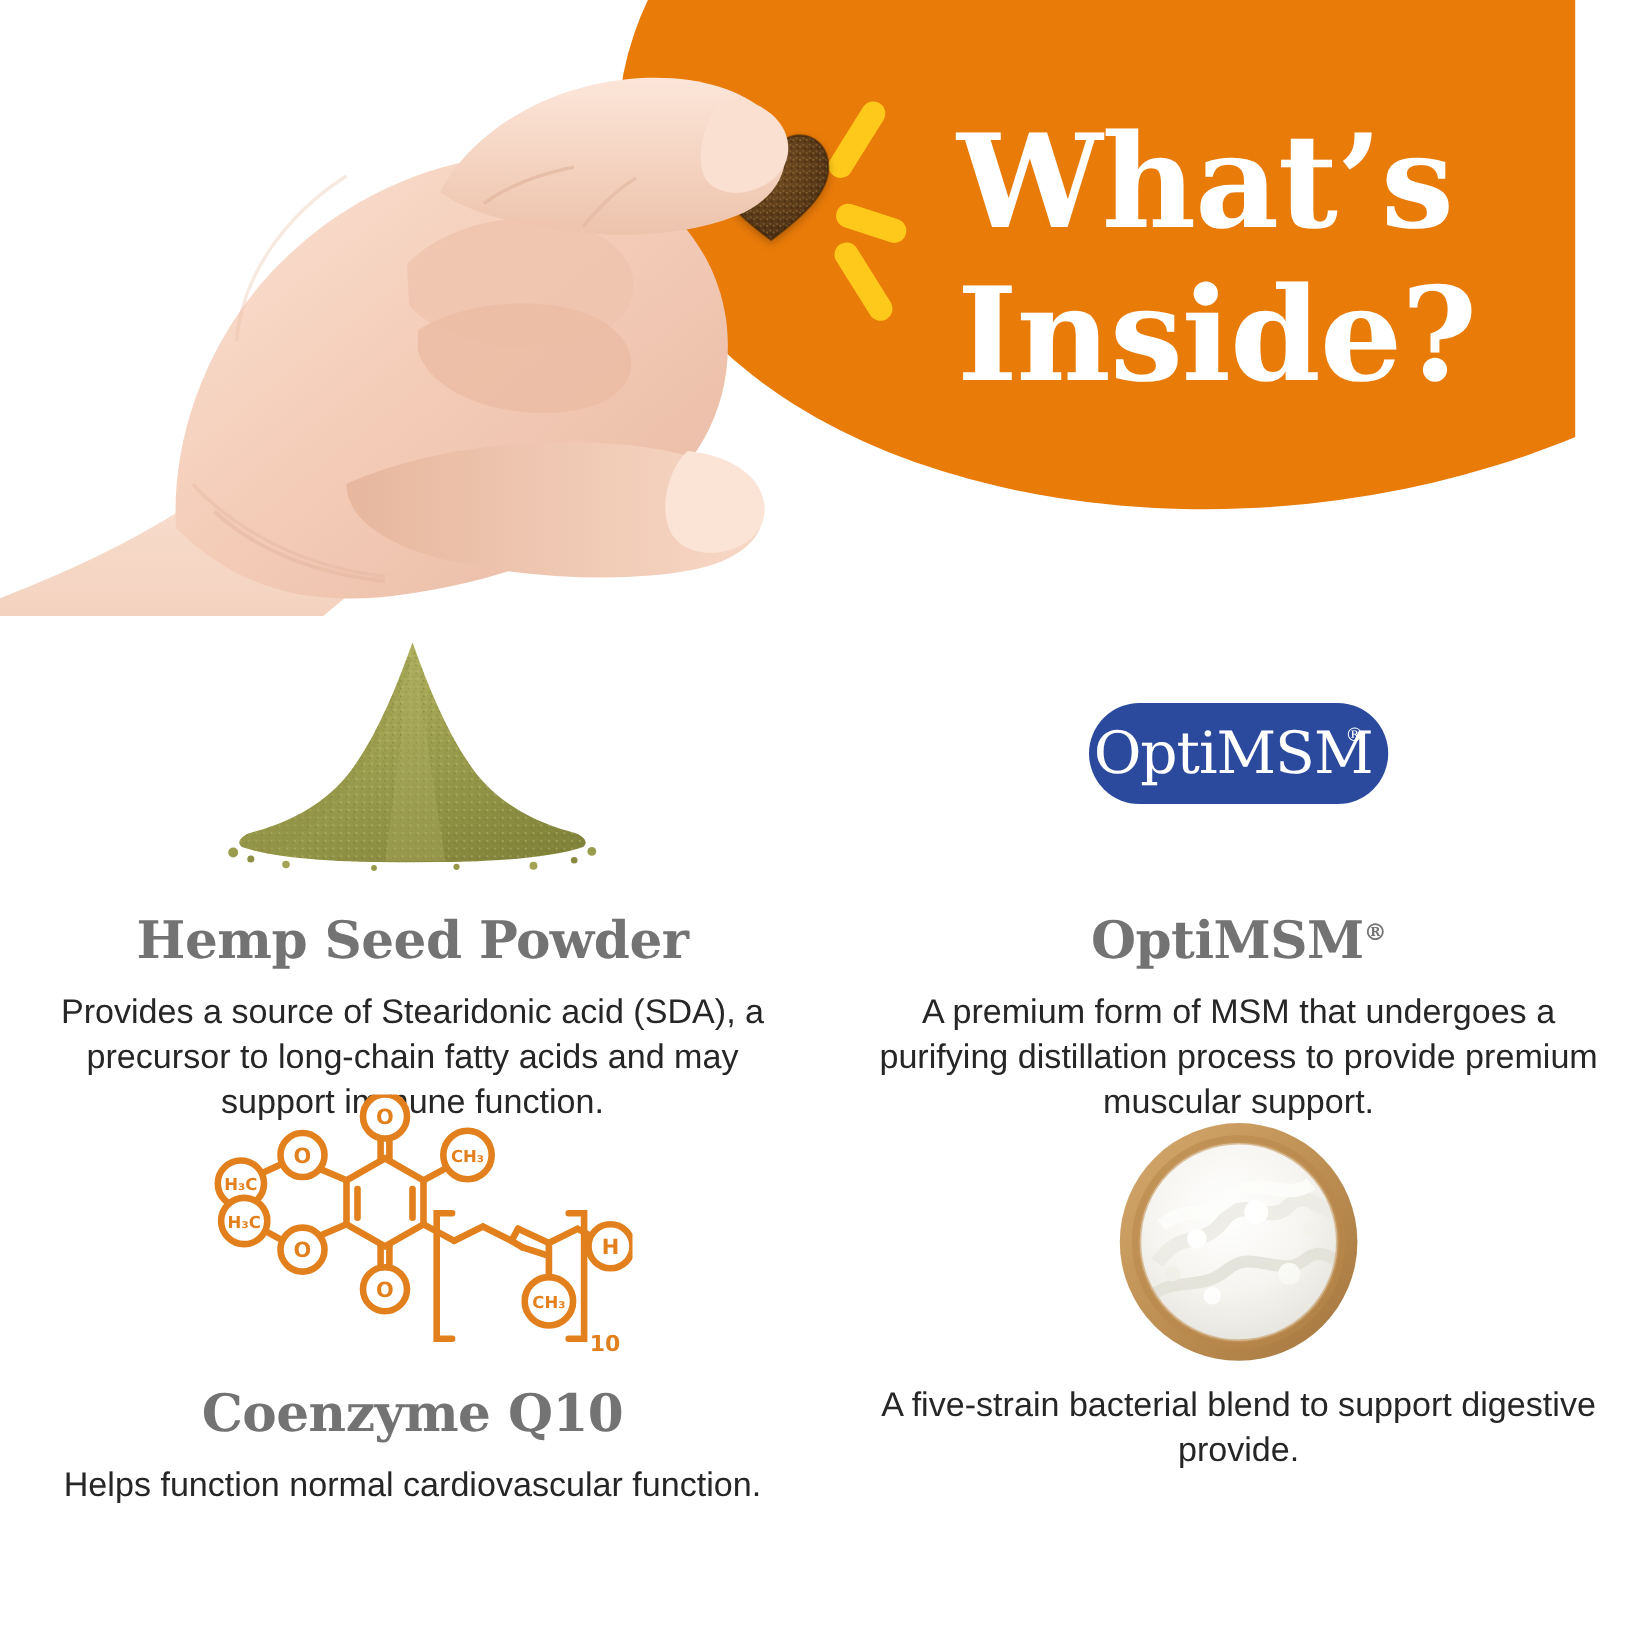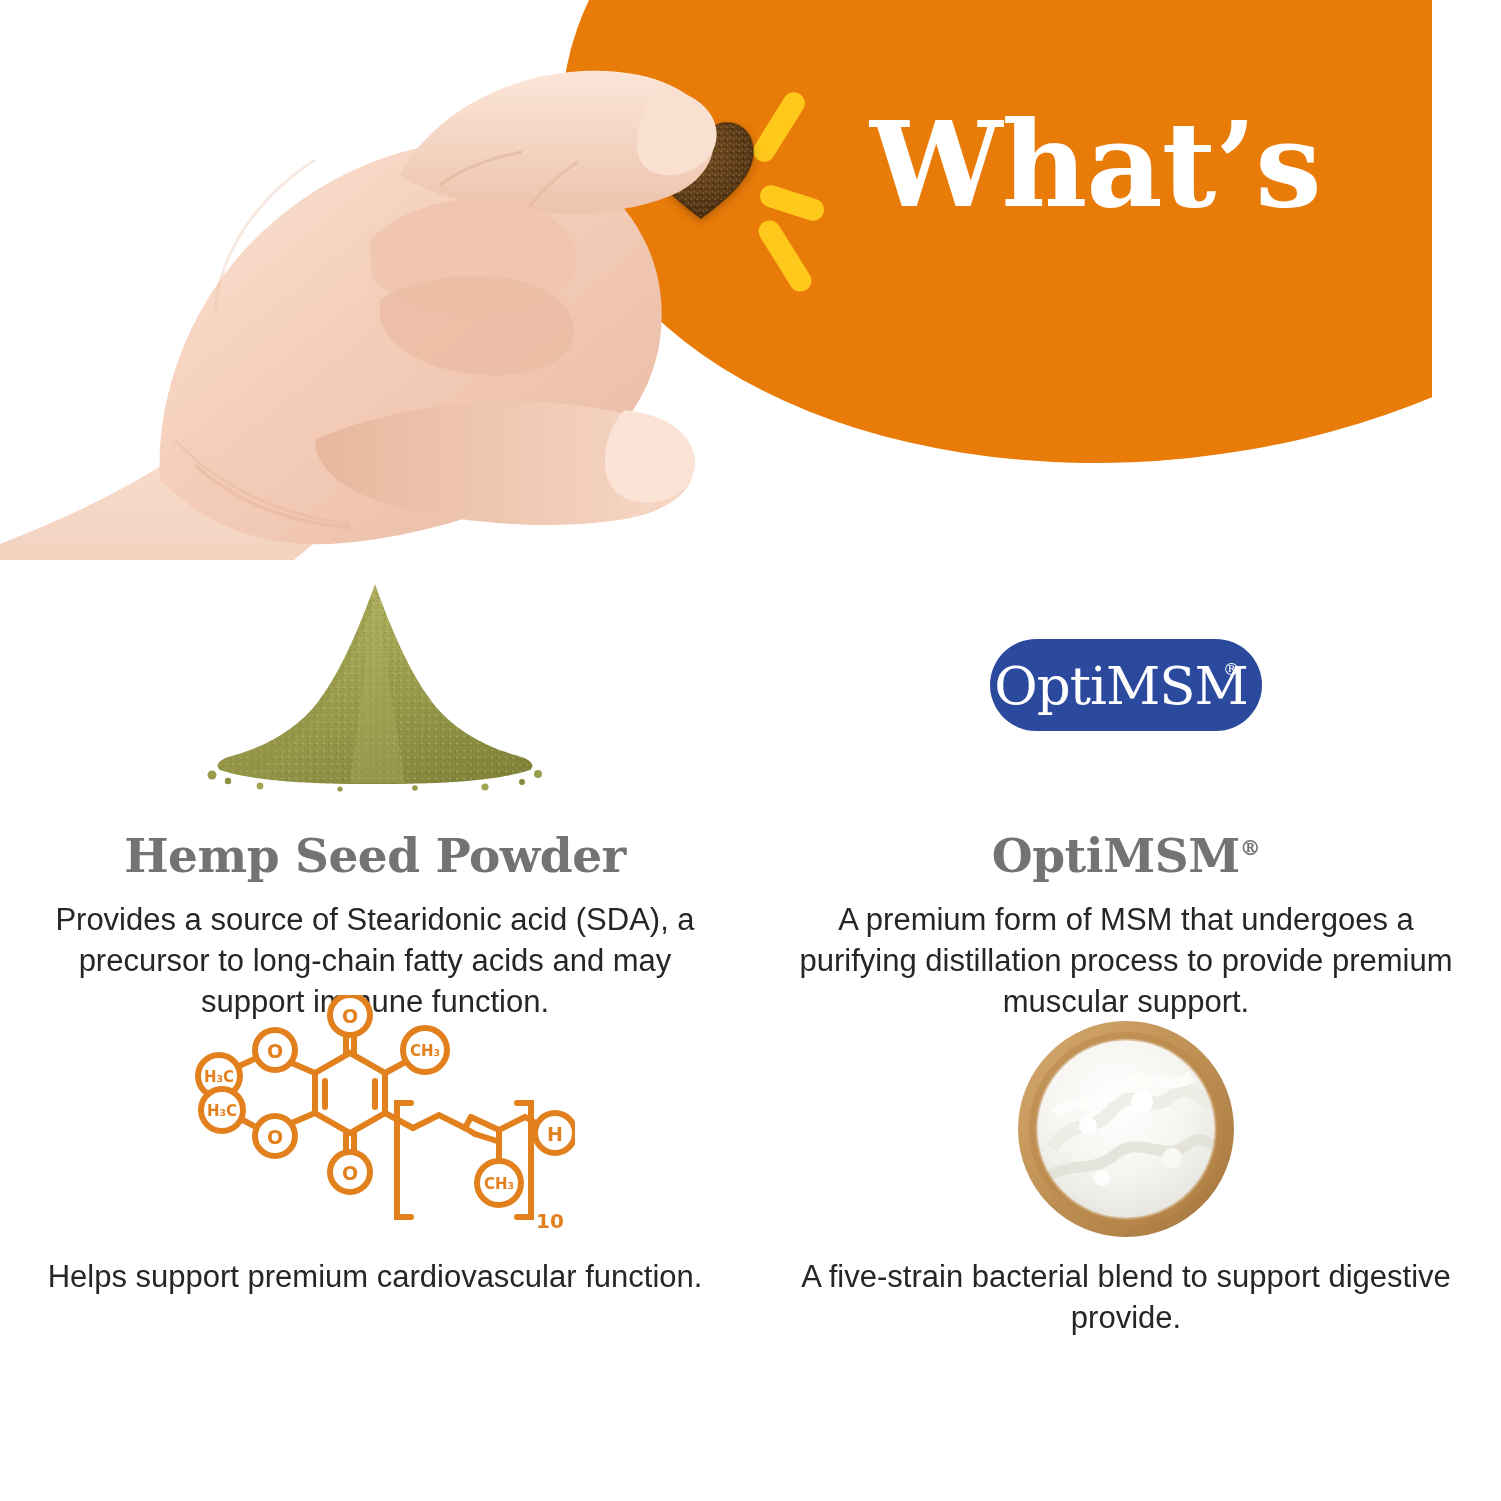--- a/index.html
+++ b/index.html
@@ -207,20 +207,21 @@
     <path d="M655,400 C692,404 718,420 724,444 C730,468 712,488 684,492
              C662,495 644,486 638,470 C630,448 638,416 655,400 Z" fill="#FBE3D5"></path>
 
     <path d="M225,455 C265,492 320,512 380,518" stroke="#E3B69E" stroke-width="3.5" fill="none" opacity=".5"></path>
     <path d="M205,430 C250,478 312,506 380,514" stroke="#E3B69E" stroke-width="3" fill="none" opacity=".38"></path>
     <path d="M245,300 C250,240 290,185 345,150" stroke="#E8BDA6" stroke-width="3" fill="none" opacity=".35"></path>
   </svg>
 
   <div id="headline">
     <div>What’s</div>
+    <div>Inside?</div>
   </div>
 </div>
 
 <div id="grid">
 
   <div class="cell cell-tl">
     <div class="art art-top">
       <svg id="hemp-pile" viewBox="0 0 350 215">
         <defs>
           <linearGradient id="hempg" x1="20%" y1="0%" x2="80%" y2="100%">
@@ -333,21 +334,24 @@
           <text x="100" y="142" font-size="19">O</text>
           <text x="44" y="82" font-size="15">H₃C</text>
           <text x="47" y="116" font-size="15">H₃C</text>
           <text x="250" y="56" font-size="15">CH₃</text>
           <text x="324" y="189" font-size="15">CH₃</text>
           <text x="380" y="139" font-size="19">H</text>
           <text x="375" y="226" font-size="20">10</text>
         </g>
       </svg>
     </div>
-    <div class="ing-desc">Helps support premium cardiovascular function.</div>
+    <div class="ing-title">
+      <span>Coenzyme Q10</span>
+    </div>
+    <div class="ing-desc">Helps function normal cardiovascular function.</div>
   </div>
 
   <div class="cell cell-br">
     <div class="art">
       <svg id="bowl-of-powder" viewBox="0 0 268 222">
         <defs>
           <linearGradient id="woodg" x1="0%" y1="0%" x2="100%" y2="100%">
             <stop offset="0%" stop-color="#D6A96F"></stop>
             <stop offset="45%" stop-color="#C09255"></stop>
             <stop offset="100%" stop-color="#A4763F"></stop>

